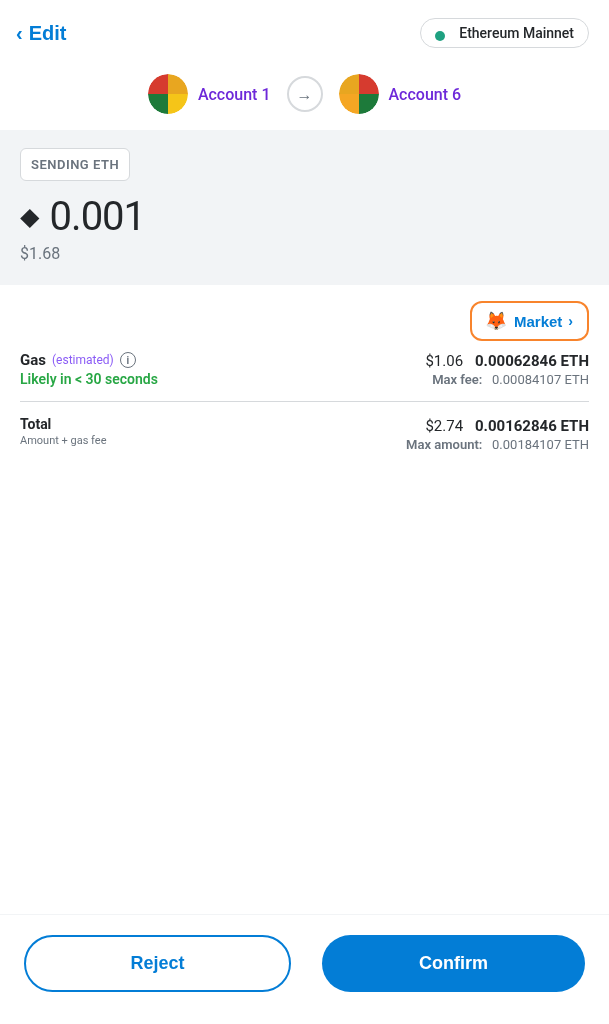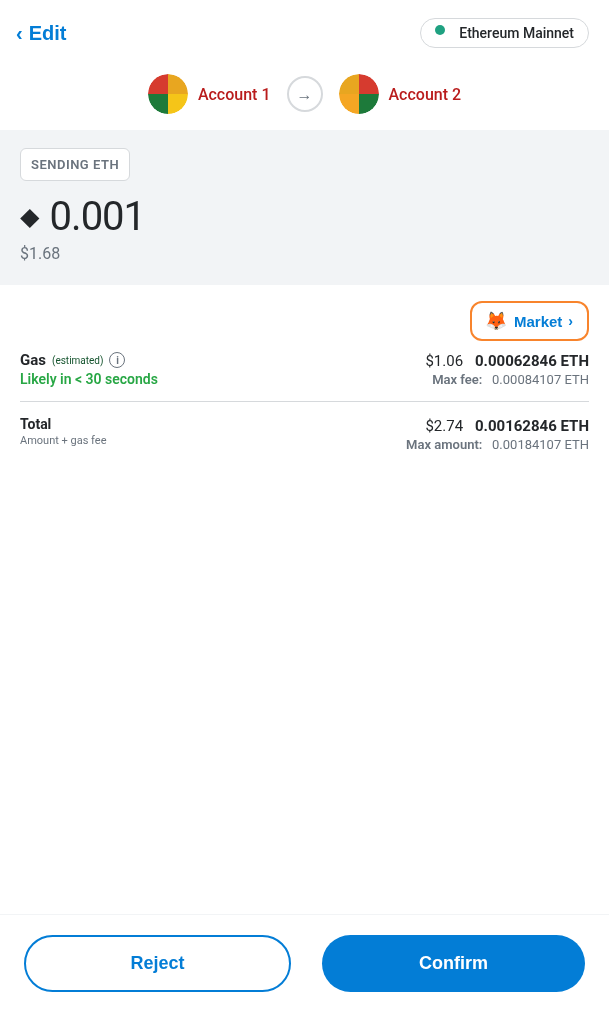--- a/index.html
+++ b/index.html
@@ -31,21 +31,21 @@
       border: none;
       background: none;
     }
     .back-chevron {
       font-size: 20px;
       color: #037DD6;
       font-weight: 700;
     }
     .network-badge {
       display: flex;
-      align-items: flex-start;
+      align-items: flex-end;
       gap: 14px;
       border: 1.5px solid #d6d9dc;
       border-radius: 20px;
       padding: 6px 14px;
       font-size: 14px;
       font-weight: 500;
       color: #24272a;
     }
     .network-dot {
       width: 10px;
@@ -64,21 +64,21 @@
       background: #fff;
     }
     .account-item {
       display: flex;
       align-items: center;
       gap: 10px;
     }
     .account-label {
       font-size: 16px;
       font-weight: 500;
-      color: #b91c1c;
+      color: #6d28d9;
     }
     .arrow-circle {
       width: 36px;
       height: 36px;
       border-radius: 50%;
       border: 2px solid #d6d9dc;
       display: flex;
       align-items: center;
       justify-content: center;
       color: #6a737d;
@@ -184,23 +184,23 @@
       display: flex;
       align-items: center;
       gap: 6px;
     }
     .gas-title {
       font-size: 15px;
       font-weight: 700;
       color: #24272a;
     }
     .gas-estimated {
-      font-size: 10px;
+      font-size: 12px;
       font-weight: 400;
-      color: #14532d;
+      color: #8b5cf6;
     }
     .info-icon {
       width: 16px;
       height: 16px;
       border-radius: 50%;
       border: 1.5px solid #6a737d;
       display: inline-flex;
       align-items: center;
       justify-content: center;
       font-size: 10px;
@@ -357,21 +357,21 @@
   <div class="account-item">
     <div class="avatar">
       <svg viewBox="0 0 40 40" xmlns="http://www.w3.org/2000/svg">
         <circle cx="20" cy="20" r="20" fill="#fff"></circle>
         <path d="M0 20 A20 20 0 0 1 20 0 L20 20 Z" fill="#e8a620"></path>
         <path d="M20 0 A20 20 0 0 1 40 20 L20 20 Z" fill="#d63b2f"></path>
         <path d="M40 20 A20 20 0 0 1 20 40 L20 20 Z" fill="#1d7a3a"></path>
         <path d="M20 40 A20 20 0 0 1 0 20 L20 20 Z" fill="#f5a623"></path>
       </svg>
     </div>
-    <span class="account-label">Account 2</span>
+    <span class="account-label">Account 6</span>
   </div>
 </div>
 
 <div class="sending-section">
   <span class="sending-label">SENDING ETH</span>
   <div class="eth-amount-row">
     <span class="eth-icon">⬥</span>
     <span class="eth-amount">0.001</span>
   </div>
   <div class="usd-amount">$1.68</div>

